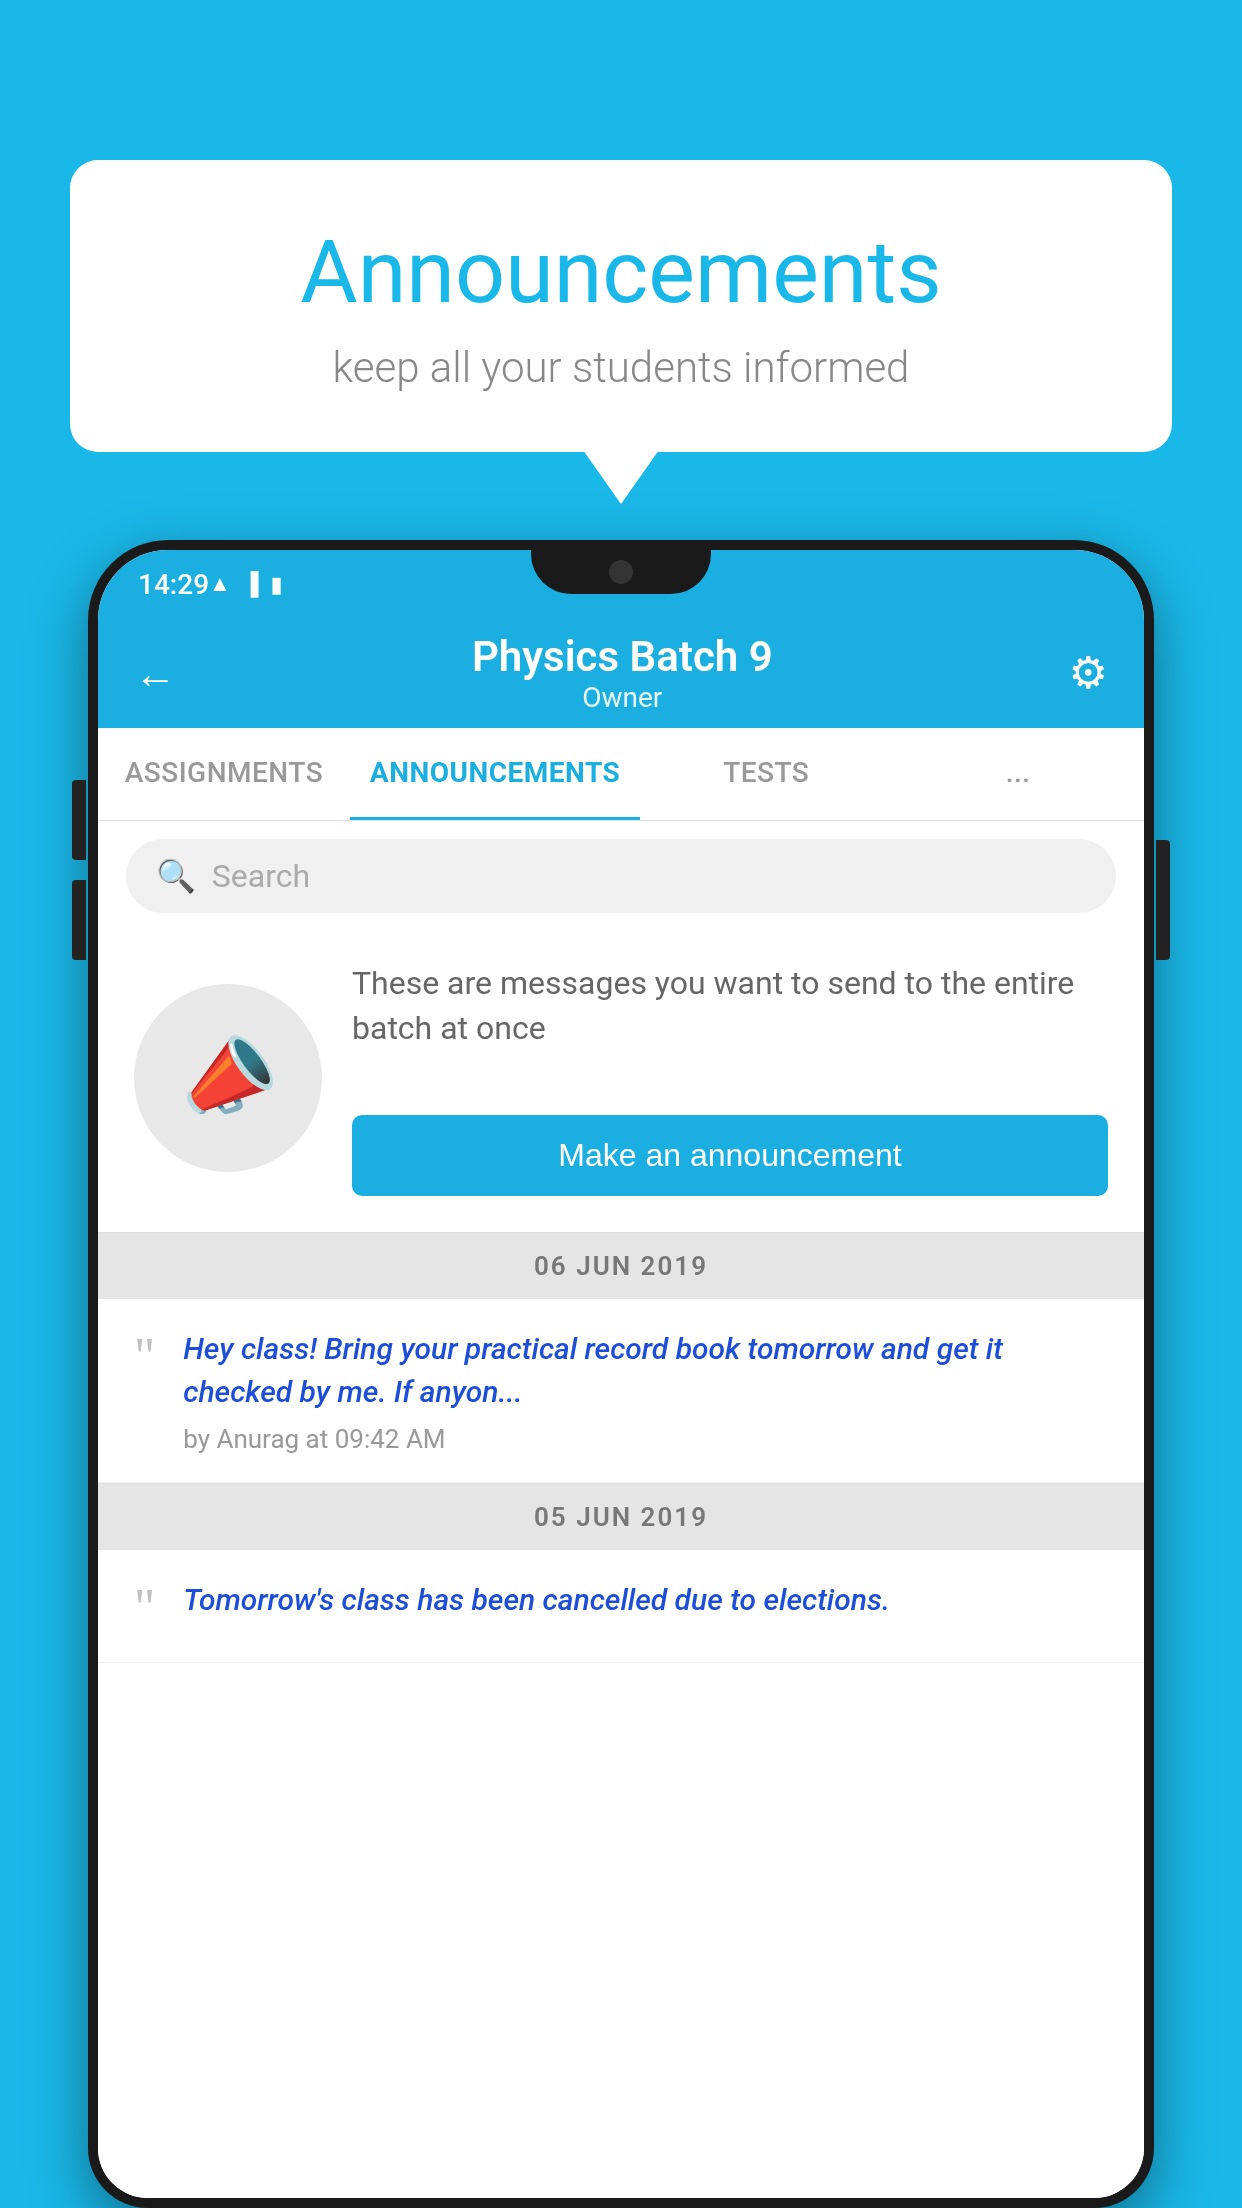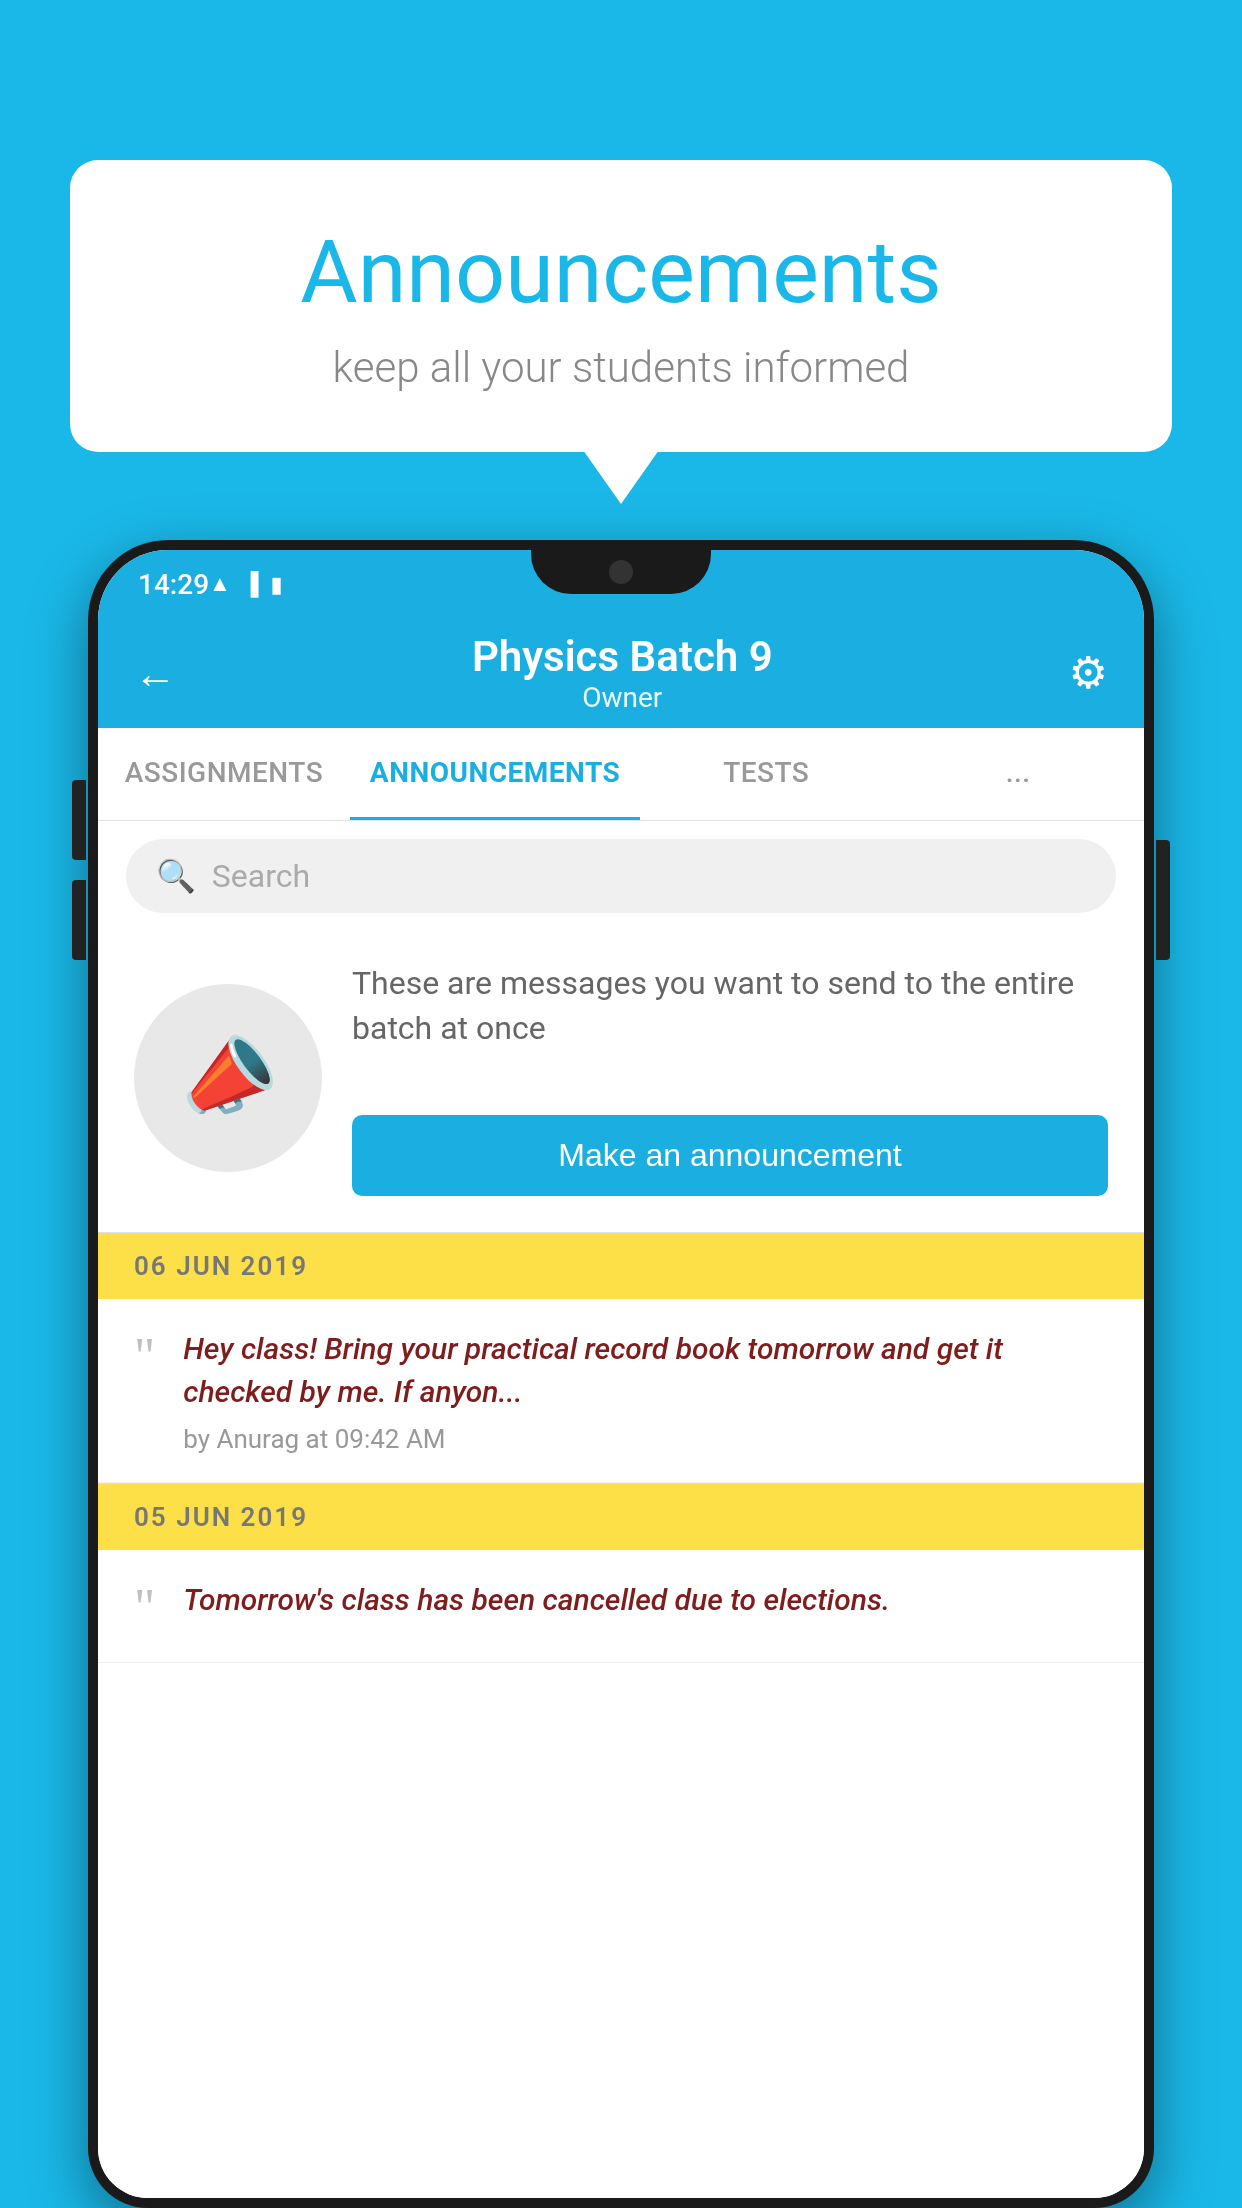--- a/index.html
+++ b/index.html
@@ -274,27 +274,28 @@
     }
 
     
     .announcements-list {
       flex: 1;
       overflow-y: auto;
       background: white;
     }
 
     .date-header {
-      background: #fde047;
+      background: #e5e5e5;
       padding: 18px 36px;
       font-size: 26px;
       font-weight: 600;
       color: #777;
       letter-spacing: 2px;
       border-top: 1px solid #e0e0e0;
+      text-align: center;
     }
 
     .announcement-item {
       background: white;
       padding: 28px 36px;
       display: flex;
       gap: 28px;
       border-bottom: 1px solid #f0f0f0;
     }
 
@@ -305,21 +306,21 @@
       font-family: Georgia, serif;
       flex-shrink: 0;
       margin-top: 4px;
     }
 
     .announcement-content {
       flex: 1;
     }
 
     .announcement-text {
-      color: #7f1d1d;
+      color: #1d4ed8;
       font-size: 30px;
       font-style: italic;
       line-height: 1.45;
       font-weight: 500;
       margin-bottom: 10px;
     }
 
     .announcement-author {
       color: #999;
       font-size: 26px;

